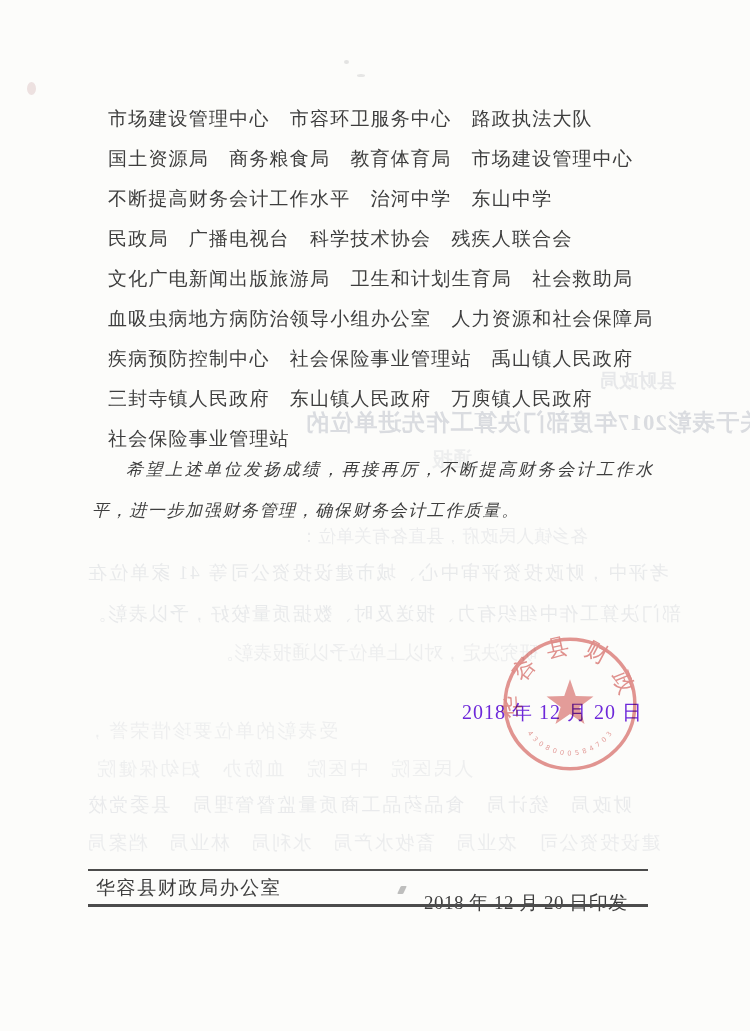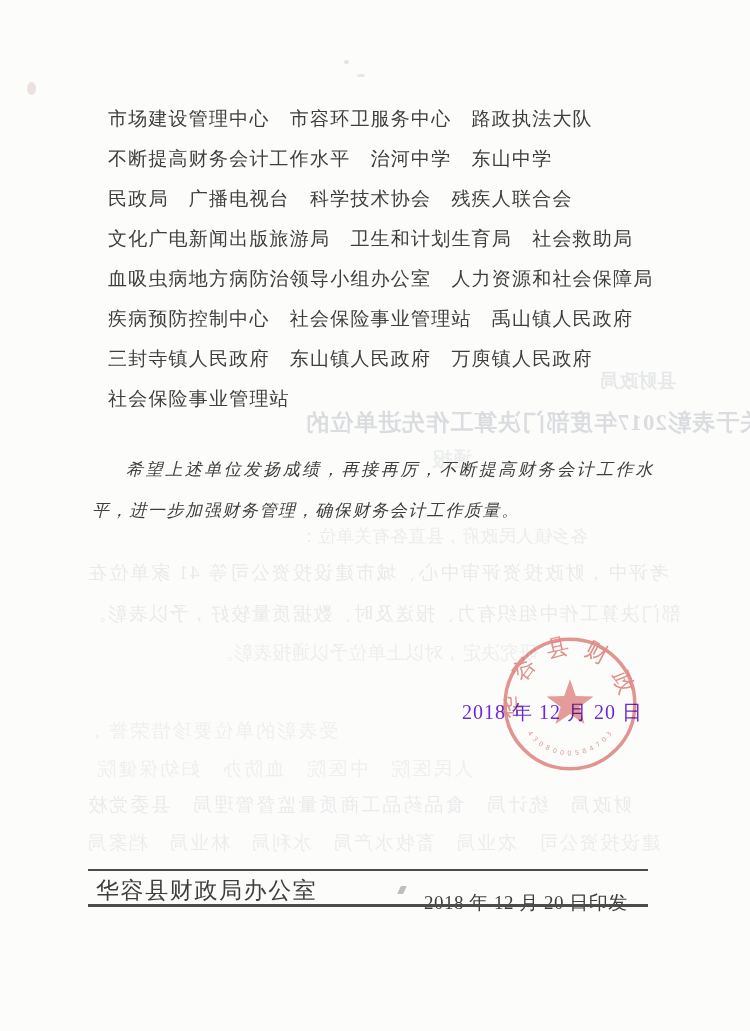--- a/index.html
+++ b/index.html
@@ -36,21 +36,21 @@
   .seal{
     position:absolute;left:500px;top:634px;width:140px;height:140px;
     mix-blend-mode:multiply;opacity:.88;
   }
   
   .rule{position:absolute;left:88px;width:560px;background:#4c4c4c;}
   .rule-top{top:869px;height:2px;}
   .rule-bottom{top:904px;height:3px;}
   .footer-issuer{
     position:absolute;left:96px;top:875px;
-    font-size:23px;letter-spacing:1.6px;white-space:nowrap;
+    font-size:19px;letter-spacing:1.6px;white-space:nowrap;
   }
   .footer-printdate{
     position:absolute;left:424px;top:875px;
     font-size:19px;letter-spacing:.5px;white-space:nowrap;margin-top:15px;
   }
   .footer-speck{
     position:absolute;left:399px;top:886px;width:6px;height:8px;
     background:#8a8a8a;opacity:.55;border-radius:1px;
     transform:skewX(-25deg);
   }
@@ -74,20 +74,21 @@
     <div class="bleed" style="left:86px;top:601px;font-size:19px;letter-spacing:1.5px;opacity:.17;">部门决算工作中组织有力、报送及时、数据质量较好，予以表彰。</div>
     <div class="bleed" style="left:215px;top:640px;font-size:19px;opacity:.13;">研究决定，对以上单位予以通报表彰。</div>
     <div class="bleed" style="left:86px;top:718px;font-size:19px;letter-spacing:2px;opacity:.12;">受表彰的单位要珍惜荣誉，</div>
     <div class="bleed" style="left:95px;top:756px;font-size:19px;letter-spacing:2px;opacity:.12;">人民医院　中医院　血防办　妇幼保健院</div>
     <div class="bleed" style="left:86px;top:792px;font-size:19px;letter-spacing:2px;opacity:.16;">财政局　统计局　食品药品工商质量监督管理局　县委党校</div>
     <div class="bleed" style="left:86px;top:830px;font-size:19px;letter-spacing:1.5px;opacity:.14;">建设投资公司　农业局　畜牧水产局　水利局　林业局　档案局</div>
   </div>
 
   <div class="recipients">
     <div class="doc-line">市场建设管理中心　市容环卫服务中心　路政执法大队</div>
+    <div class="doc-line">国土资源局　商务粮食局　教育体育局　市场建设管理中心</div>
     <div class="doc-line">不断提高财务会计工作水平　治河中学　东山中学</div>
     <div class="doc-line">民政局　广播电视台　科学技术协会　残疾人联合会</div>
     <div class="doc-line">文化广电新闻出版旅游局　卫生和计划生育局　社会救助局</div>
     <div class="doc-line">血吸虫病地方病防治领导小组办公室　人力资源和社会保障局</div>
     <div class="doc-line">疾病预防控制中心　社会保险事业管理站　禹山镇人民政府</div>
     <div class="doc-line">三封寺镇人民政府　东山镇人民政府　万庾镇人民政府</div>
     <div class="doc-line">社会保险事业管理站</div>
   </div>
 
   <p class="closing">希望上述单位发扬成绩，再接再厉，不断提高财务会计工作水平，进一步加强财务管理，确保财务会计工作质量。</p>

